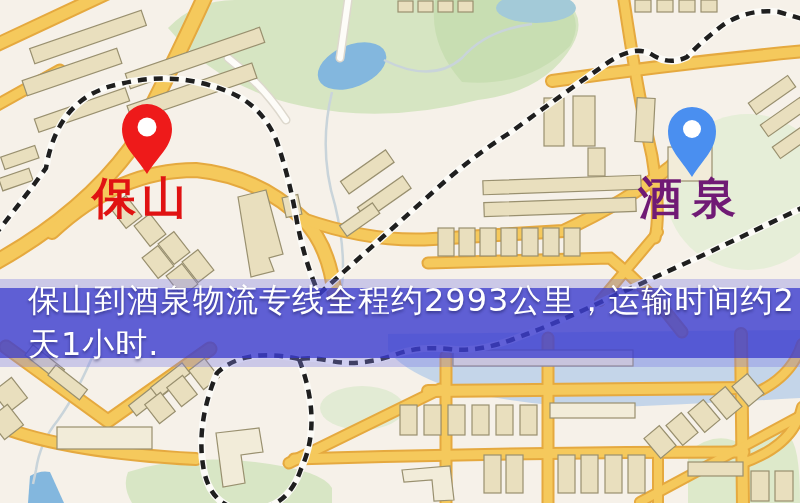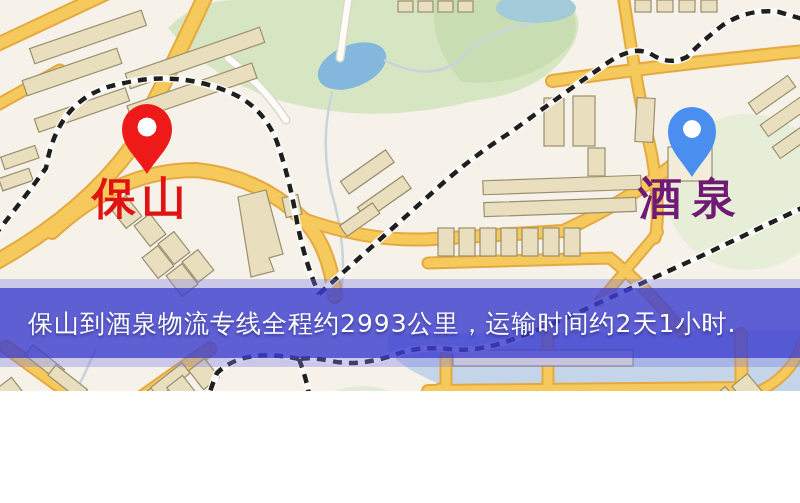--- a/index.html
+++ b/index.html
@@ -1,38 +1,38 @@
 <!DOCTYPE html>
 <html><head>
 <meta charset="utf-8">
 <style>
   html,body { margin:0; padding:0; background:#fff; }
   .stage {
-    position:relative; width:800px; height:391px; overflow:hidden;
+    position:relative; width:800px; height:503px; overflow:hidden;
     font-family:"DejaVu Sans","Liberation Sans",sans-serif;
   }
   .stage svg { position:absolute; left:0; top:0; }
   .city-label {
     position:absolute; font-weight:bold; line-height:1;
     font-family:"DejaVu Sans","Liberation Sans",sans-serif;
     white-space:nowrap; pointer-events:none;
   }
   .label-baoshan { left:92px; top:176px; font-size:44px; color:#e01212; letter-spacing:6px; }
   .label-jiuquan { left:638px; top:176px; font-size:44px; color:#701a75; letter-spacing:10px; }
   .banner-fringe {
     position:absolute; left:0; right:0; top:279px; height:88px;
     background:rgba(122,124,230,0.35);
   }
   .banner-main {
     position:absolute; left:0; right:0; top:288px; height:70px;
     background:rgba(52,54,205,0.72);
     display:flex; align-items:center; padding-left:28px; box-sizing:border-box;
   }
   .banner-main span {
-    color:#ffffff; font-size:25px; letter-spacing:1px;
+    color:#ffffff; font-size:32px; letter-spacing:1px;
     text-shadow:0 2px 3px rgba(10,10,60,0.45);
   }
 </style>
 </head>
 <body>
 
 <div class="stage">
 
   <svg width="800" height="503" viewBox="0 0 800 503">
 

